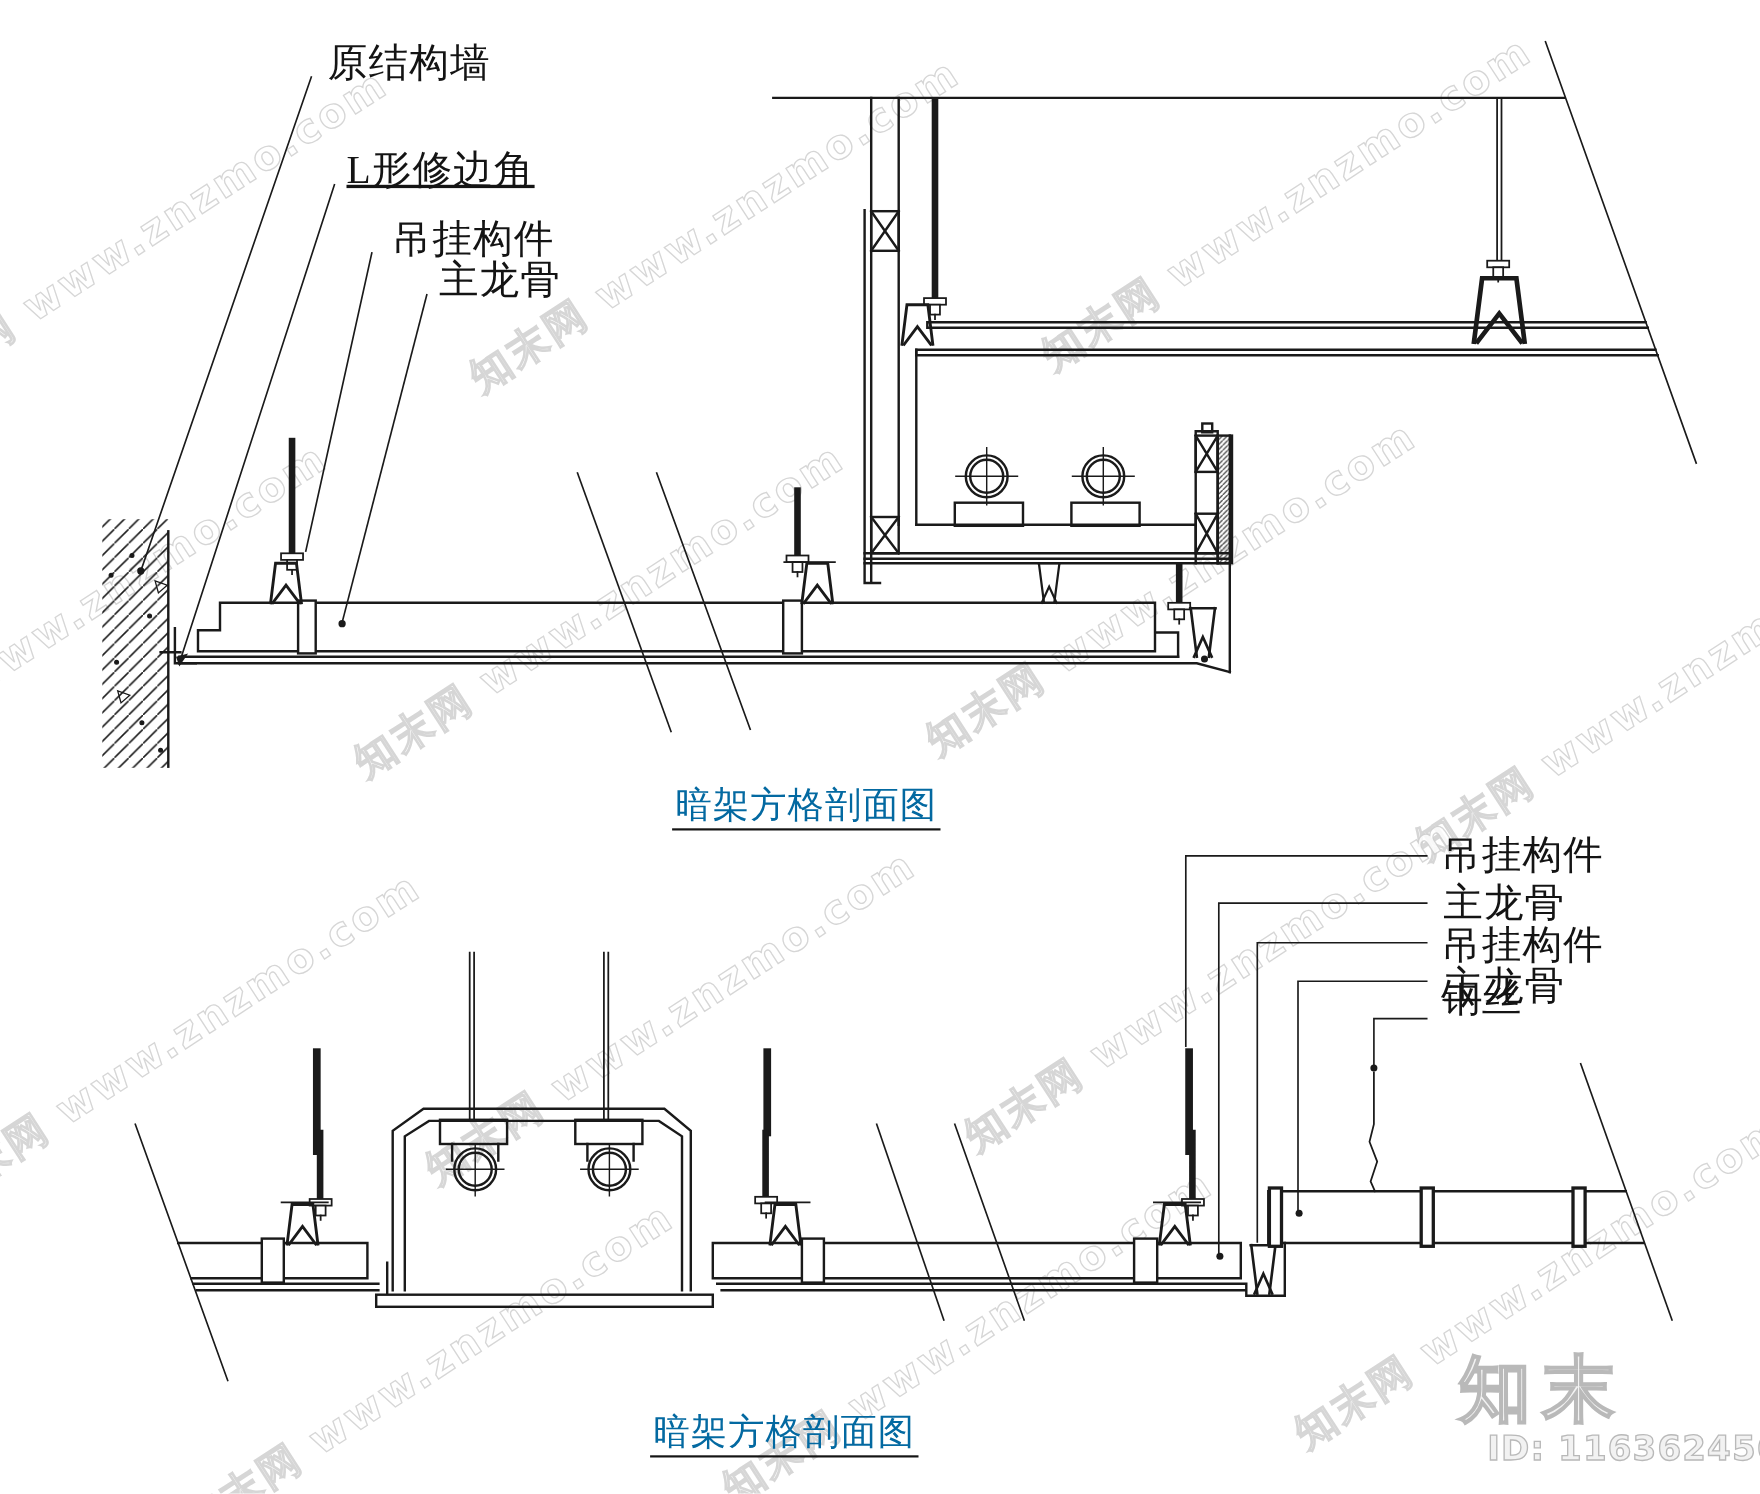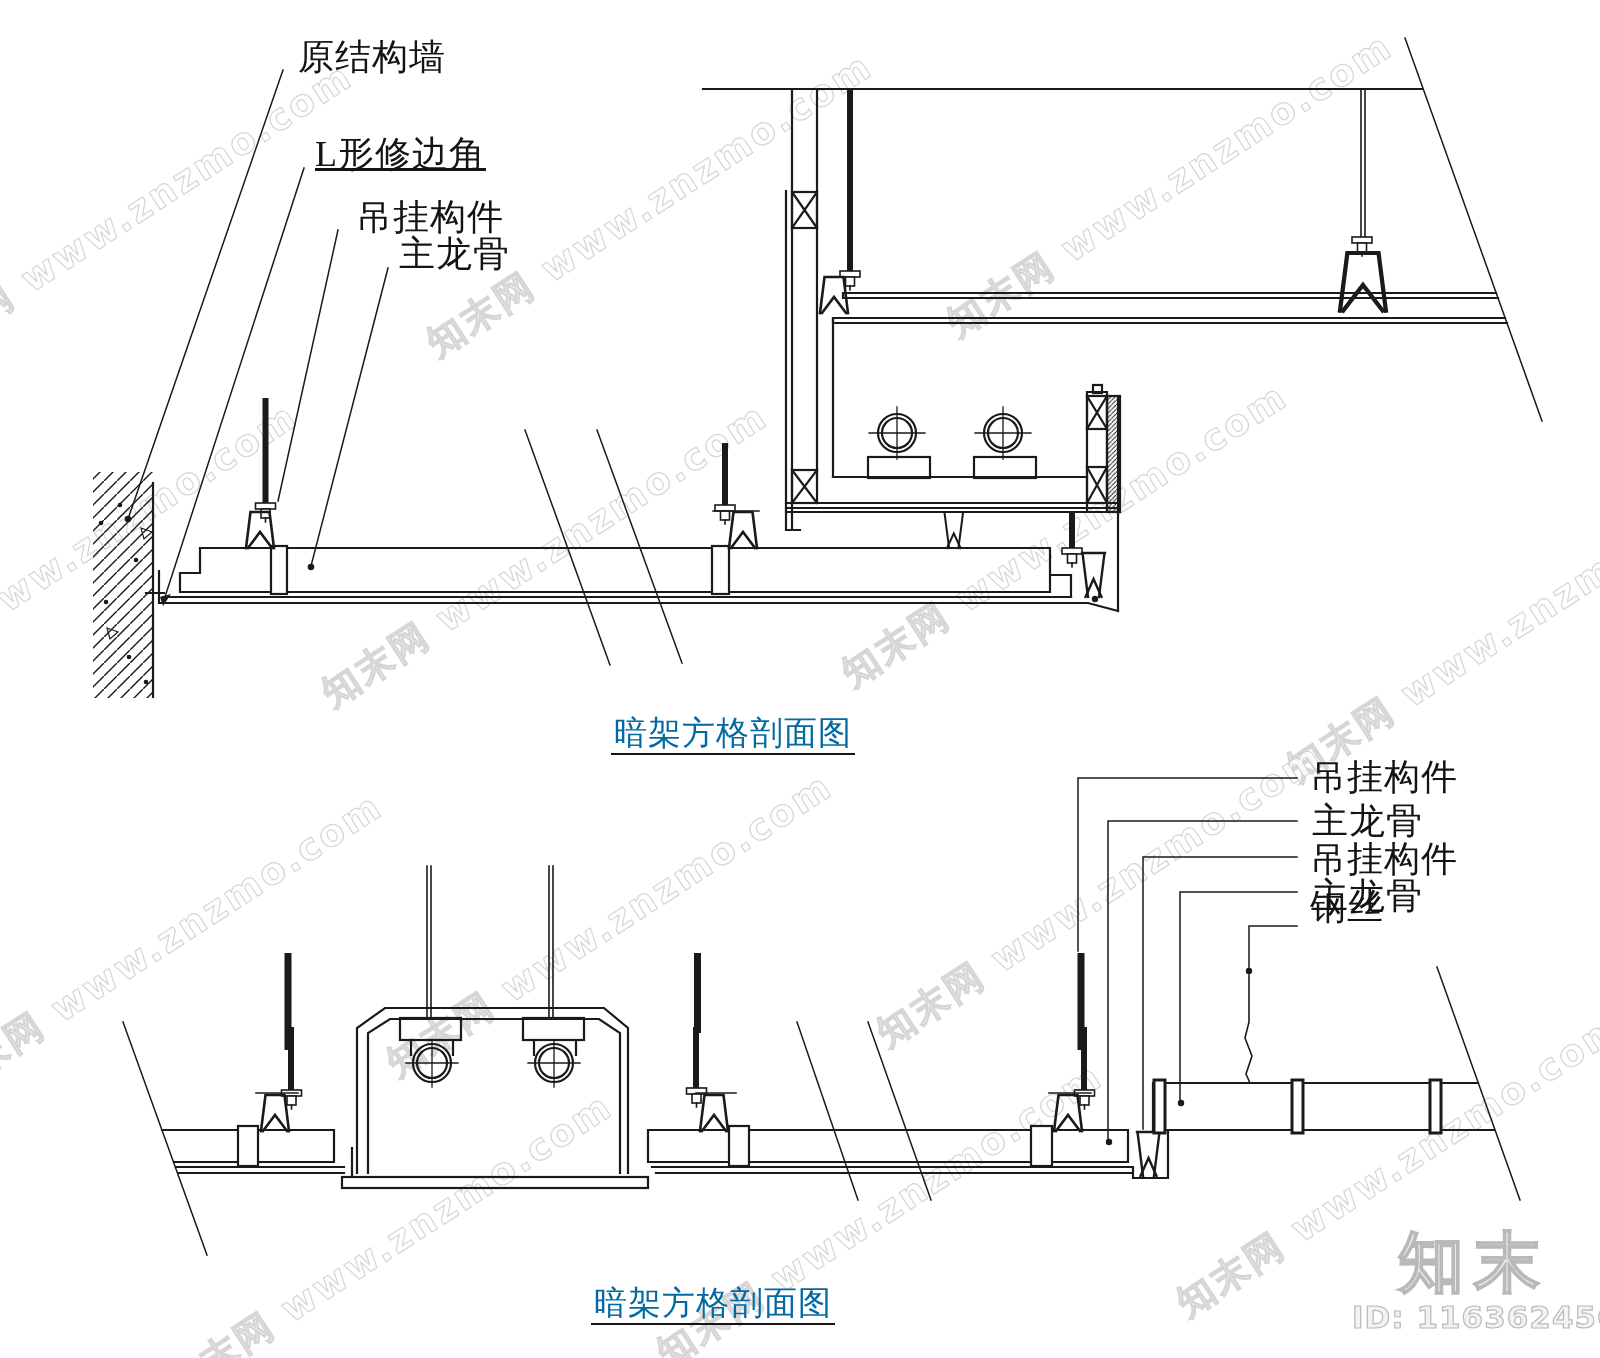--- a/index.html
+++ b/index.html
@@ -265,15 +265,15 @@
 
   <div class="caption" style="left:611px;top:716px;">暗架方格剖面图</div>
   <div class="caption" style="left:591px;top:1286px;">暗架方格剖面图</div>
 
   <div class="cjk" style="left:1310px;top:762px;">吊挂构件</div>
   <div class="cjk" style="left:1312px;top:806px;">主龙骨</div>
   <div class="cjk" style="left:1310px;top:844px;">吊挂构件</div>
   <div class="cjk" style="left:1312px;top:881px;">主龙骨</div>
   <div class="cjk" style="left:1310px;top:892px;">钢丝</div>
 
-  <div class="brand-logo" style="left:1398px;top:1218px;">知末</div>
+  <div class="brand-logo" style="left:1326px;top:1218px;">知末</div>
   <div class="brand-id" style="left:1352px;top:1299px;">ID: 1163624567</div>
 </div>
 
 </body></html>

